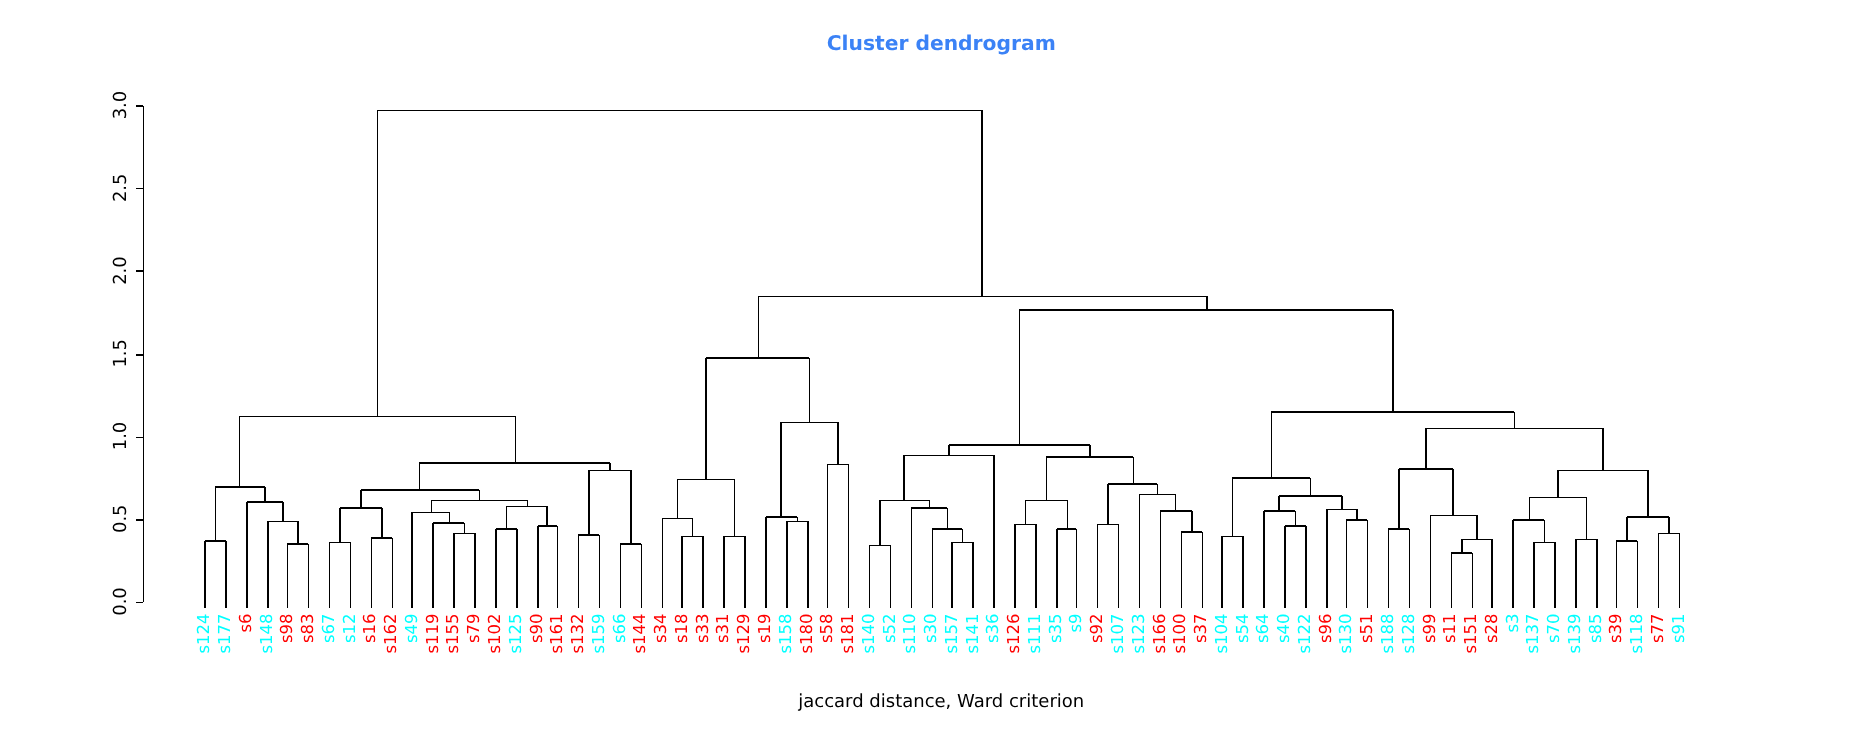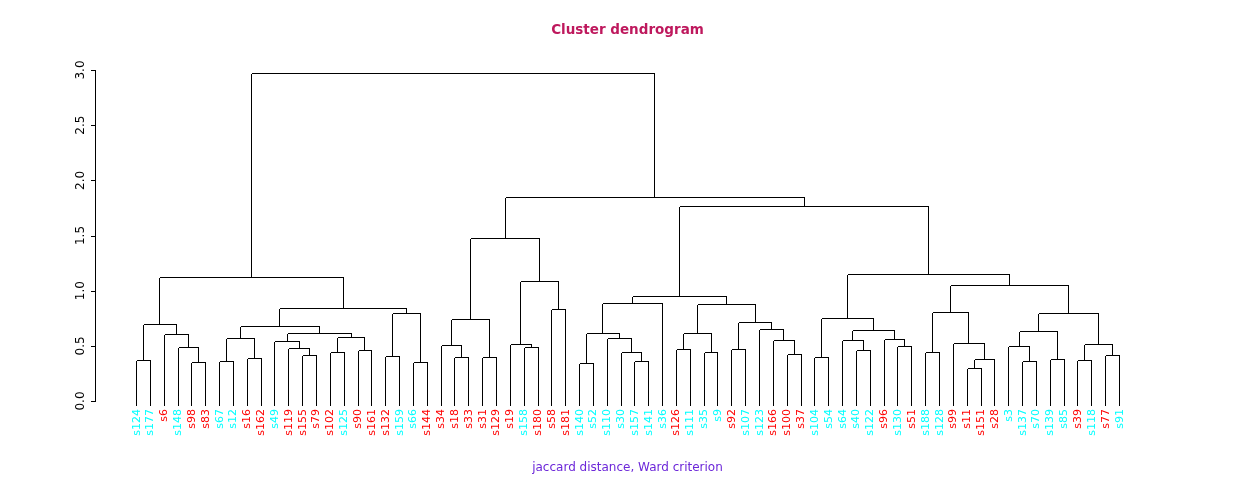--- a/index.html
+++ b/index.html
@@ -1,21 +1,21 @@
 <!DOCTYPE html>
 <html><head>
 <meta charset="utf-8">
 <style>
   html,body{margin:0;padding:0;background:#ffffff;}
   #fig{position:relative;width:1238px;height:500px;background:#ffffff;overflow:hidden;
        font-family:"DejaVu Sans","Liberation Sans",sans-serif;}
   #title{position:absolute;left:95px;width:1065px;top:21px;text-align:center;
-         font-size:13.5px;font-weight:bold;color:#be185d;}
+         font-size:13.5px;font-weight:bold;color:#3b82f6;}
   #subtitle{position:absolute;left:95px;width:1065px;top:460px;text-align:center;
-            font-size:12px;color:#6d28d9;}
+            font-size:12px;color:#000000;}
   svg{position:absolute;left:0;top:0;}
   text{font-family:"DejaVu Sans","Liberation Sans",sans-serif;}
 </style>
 </head>
 <body>
 
 <div id="fig">
   <div id="title">Cluster dendrogram</div>
   <svg id="plot" width="1238" height="500">
       <path d="M136.5 405.5L136.5 360.5M150.5 405.5L150.5 360.5M136.5 360.5L150.5 360.5M191.5 405.5L191.5 362.5M205.5 405.5L205.5 362.5M191.5 362.5L205.5 362.5M178.5 405.5L178.5 347.5M198.5 362.5L198.5 347.5M178.5 347.5L198.5 347.5M164.5 405.5L164.5 334.5M188.5 347.5L188.5 334.5M164.5 334.5L188.5 334.5M143.5 360.5L143.5 324.5M176.5 334.5L176.5 324.5M143.5 324.5L176.5 324.5M219.5 405.5L219.5 361.5M233.5 405.5L233.5 361.5M219.5 361.5L233.5 361.5M247.5 405.5L247.5 358.5M261.5 405.5L261.5 358.5M247.5 358.5L261.5 358.5M226.5 361.5L226.5 338.5M254.5 358.5L254.5 338.5M226.5 338.5L254.5 338.5M302.5 405.5L302.5 355.5M316.5 405.5L316.5 355.5M302.5 355.5L316.5 355.5M288.5 405.5L288.5 348.5M309.5 355.5L309.5 348.5M288.5 348.5L309.5 348.5M274.5 405.5L274.5 341.5M299.5 348.5L299.5 341.5M274.5 341.5L299.5 341.5M330.5 405.5L330.5 352.5M344.5 405.5L344.5 352.5M330.5 352.5L344.5 352.5M358.5 405.5L358.5 350.5M371.5 405.5L371.5 350.5M358.5 350.5L371.5 350.5M337.5 352.5L337.5 337.5M364.5 350.5L364.5 337.5M337.5 337.5L364.5 337.5M287.5 341.5L287.5 333.5M351.5 337.5L351.5 333.5M287.5 333.5L351.5 333.5M240.5 338.5L240.5 326.5M319.5 333.5L319.5 326.5M240.5 326.5L319.5 326.5M385.5 405.5L385.5 356.5M399.5 405.5L399.5 356.5M385.5 356.5L399.5 356.5M413.5 405.5L413.5 362.5M427.5 405.5L427.5 362.5M413.5 362.5L427.5 362.5M392.5 356.5L392.5 313.5M420.5 362.5L420.5 313.5M392.5 313.5L420.5 313.5M279.5 326.5L279.5 308.5M406.5 313.5L406.5 308.5M279.5 308.5L406.5 308.5M159.5 324.5L159.5 277.5M343.5 308.5L343.5 277.5M159.5 277.5L343.5 277.5M454.5 405.5L454.5 357.5M468.5 405.5L468.5 357.5M454.5 357.5L468.5 357.5M441.5 405.5L441.5 345.5M461.5 357.5L461.5 345.5M441.5 345.5L461.5 345.5M482.5 405.5L482.5 357.5M496.5 405.5L496.5 357.5M482.5 357.5L496.5 357.5M451.5 345.5L451.5 319.5M489.5 357.5L489.5 319.5M451.5 319.5L489.5 319.5M524.5 405.5L524.5 347.5M538.5 405.5L538.5 347.5M524.5 347.5L538.5 347.5M510.5 405.5L510.5 344.5M531.5 347.5L531.5 344.5M510.5 344.5L531.5 344.5M551.5 405.5L551.5 309.5M565.5 405.5L565.5 309.5M551.5 309.5L565.5 309.5M520.5 344.5L520.5 281.5M558.5 309.5L558.5 281.5M520.5 281.5L558.5 281.5M470.5 319.5L470.5 238.5M539.5 281.5L539.5 238.5M470.5 238.5L539.5 238.5M579.5 405.5L579.5 363.5M593.5 405.5L593.5 363.5M579.5 363.5L593.5 363.5M634.5 405.5L634.5 361.5M648.5 405.5L648.5 361.5M634.5 361.5L648.5 361.5M621.5 405.5L621.5 352.5M641.5 361.5L641.5 352.5M621.5 352.5L641.5 352.5M607.5 405.5L607.5 338.5M631.5 352.5L631.5 338.5M607.5 338.5L631.5 338.5M586.5 363.5L586.5 333.5M619.5 338.5L619.5 333.5M586.5 333.5L619.5 333.5M602.5 333.5L602.5 303.5M662.5 405.5L662.5 303.5M602.5 303.5L662.5 303.5M676.5 405.5L676.5 349.5M690.5 405.5L690.5 349.5M676.5 349.5L690.5 349.5M704.5 405.5L704.5 352.5M717.5 405.5L717.5 352.5M704.5 352.5L717.5 352.5M683.5 349.5L683.5 333.5M711.5 352.5L711.5 333.5M683.5 333.5L711.5 333.5M731.5 405.5L731.5 349.5M745.5 405.5L745.5 349.5M731.5 349.5L745.5 349.5M787.5 405.5L787.5 354.5M801.5 405.5L801.5 354.5M787.5 354.5L801.5 354.5M773.5 405.5L773.5 340.5M794.5 354.5L794.5 340.5M773.5 340.5L794.5 340.5M759.5 405.5L759.5 329.5M783.5 340.5L783.5 329.5M759.5 329.5L783.5 329.5M738.5 349.5L738.5 322.5M771.5 329.5L771.5 322.5M738.5 322.5L771.5 322.5M697.5 333.5L697.5 304.5M755.5 322.5L755.5 304.5M697.5 304.5L755.5 304.5M632.5 303.5L632.5 296.5M726.5 304.5L726.5 296.5M632.5 296.5L726.5 296.5M814.5 405.5L814.5 357.5M828.5 405.5L828.5 357.5M814.5 357.5L828.5 357.5M856.5 405.5L856.5 350.5M870.5 405.5L870.5 350.5M856.5 350.5L870.5 350.5M842.5 405.5L842.5 340.5M863.5 350.5L863.5 340.5M842.5 340.5L863.5 340.5M897.5 405.5L897.5 346.5M911.5 405.5L911.5 346.5M897.5 346.5L911.5 346.5M884.5 405.5L884.5 339.5M904.5 346.5L904.5 339.5M884.5 339.5L904.5 339.5M852.5 340.5L852.5 330.5M894.5 339.5L894.5 330.5M852.5 330.5L894.5 330.5M821.5 357.5L821.5 318.5M873.5 330.5L873.5 318.5M821.5 318.5L873.5 318.5M925.5 405.5L925.5 352.5M939.5 405.5L939.5 352.5M925.5 352.5L939.5 352.5M967.5 405.5L967.5 368.5M981.5 405.5L981.5 368.5M967.5 368.5L981.5 368.5M974.5 368.5L974.5 359.5M994.5 405.5L994.5 359.5M974.5 359.5L994.5 359.5M953.5 405.5L953.5 343.5M984.5 359.5L984.5 343.5M953.5 343.5L984.5 343.5M932.5 352.5L932.5 312.5M968.5 343.5L968.5 312.5M932.5 312.5L968.5 312.5M1022.5 405.5L1022.5 361.5M1036.5 405.5L1036.5 361.5M1022.5 361.5L1036.5 361.5M1008.5 405.5L1008.5 346.5M1029.5 361.5L1029.5 346.5M1008.5 346.5L1029.5 346.5M1050.5 405.5L1050.5 359.5M1064.5 405.5L1064.5 359.5M1050.5 359.5L1064.5 359.5M1019.5 346.5L1019.5 331.5M1057.5 359.5L1057.5 331.5M1019.5 331.5L1057.5 331.5M1077.5 405.5L1077.5 360.5M1091.5 405.5L1091.5 360.5M1077.5 360.5L1091.5 360.5M1105.5 405.5L1105.5 355.5M1119.5 405.5L1119.5 355.5M1105.5 355.5L1119.5 355.5M1084.5 360.5L1084.5 344.5M1112.5 355.5L1112.5 344.5M1084.5 344.5L1112.5 344.5M1038.5 331.5L1038.5 313.5M1098.5 344.5L1098.5 313.5M1038.5 313.5L1098.5 313.5M950.5 312.5L950.5 285.5M1068.5 313.5L1068.5 285.5M950.5 285.5L1068.5 285.5M847.5 318.5L847.5 274.5M1009.5 285.5L1009.5 274.5M847.5 274.5L1009.5 274.5M679.5 296.5L679.5 206.5M928.5 274.5L928.5 206.5M679.5 206.5L928.5 206.5M505.5 238.5L505.5 197.5M804.5 206.5L804.5 197.5M505.5 197.5L804.5 197.5M251.5 277.5L251.5 73.5M654.5 197.5L654.5 73.5M251.5 73.5L654.5 73.5" fill="none" stroke="#000000" stroke-width="1" shape-rendering="crispEdges"></path>

